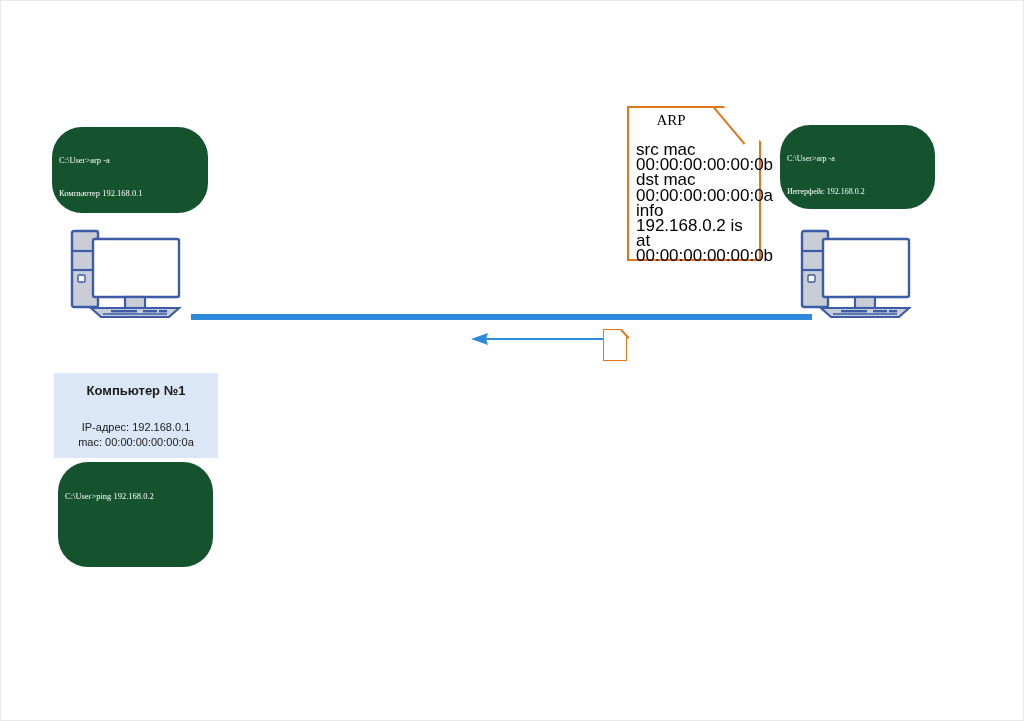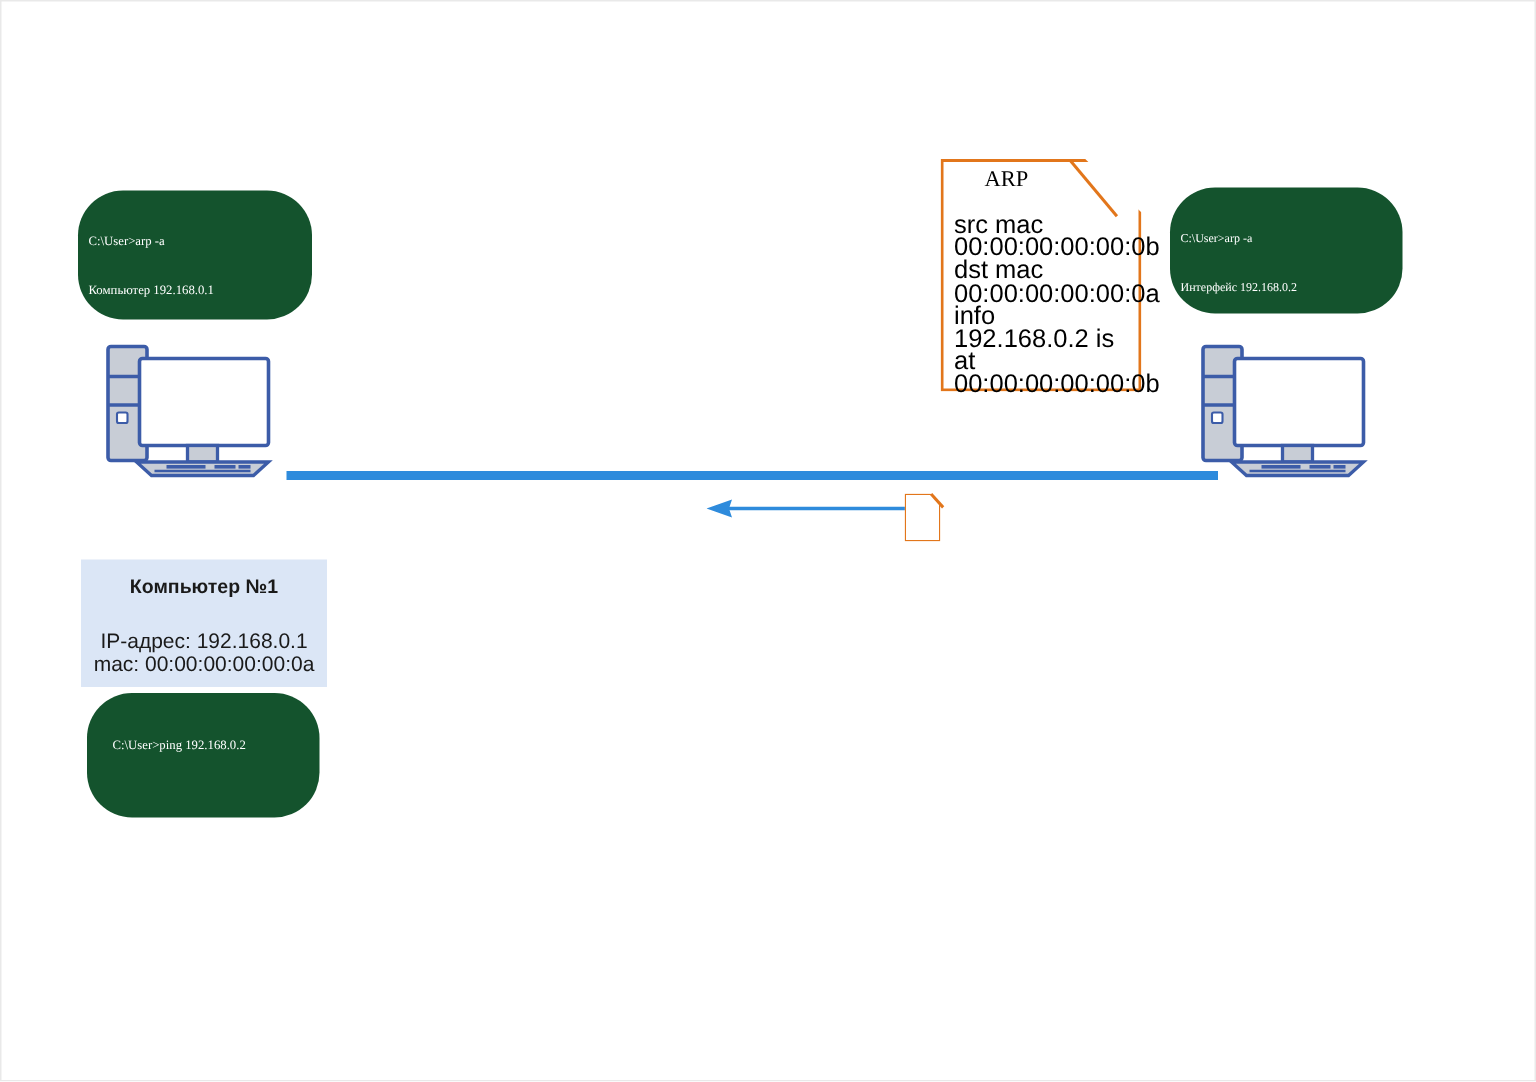--- a/index.html
+++ b/index.html
@@ -33,22 +33,22 @@
 
   #terminal-left {
     left: 51px; top: 126px; width: 156px; height: 86px;
     padding: 6px 7px; font-size: 8.5px; line-height: 11px;
   }
   #terminal-right {
     left: 779px; top: 124px; width: 155px; height: 84px;
     padding: 6px 7px; font-size: 8px; line-height: 11px;
   }
   #terminal-ping {
-    left: 57px; top: 461px; width: 155px; height: 83px;
-    padding: 7px 17px; font-size: 8.5px; line-height: 11px;
+    left: 57px; top: 461px; width: 155px; height: 105px;
+    padding: 7px 7px; font-size: 8.5px; line-height: 11px;
   }
 
   
   #arp-note {
     position: absolute;
     left: 764px; top: 84px; width: 190px;
     text-align: center;
     font-family: "Liberation Serif", serif;
     font-size: 11px;
     line-height: 14px;
@@ -143,21 +143,21 @@
   .info-title {
     display: block;
     margin-top: 10px;
     font-size: 13px;
     font-weight: bold;
     color: #1a1a1a;
   }
   .info-details {
     display: block;
     margin-top: 22px;
-    font-size: 14px;
+    font-size: 11px;
     line-height: 15px;
     white-space: pre-line;
     color: #1a1a1a;
   }
 </style>
 </head>
 <body>
 
 <div id="canvas">
 

